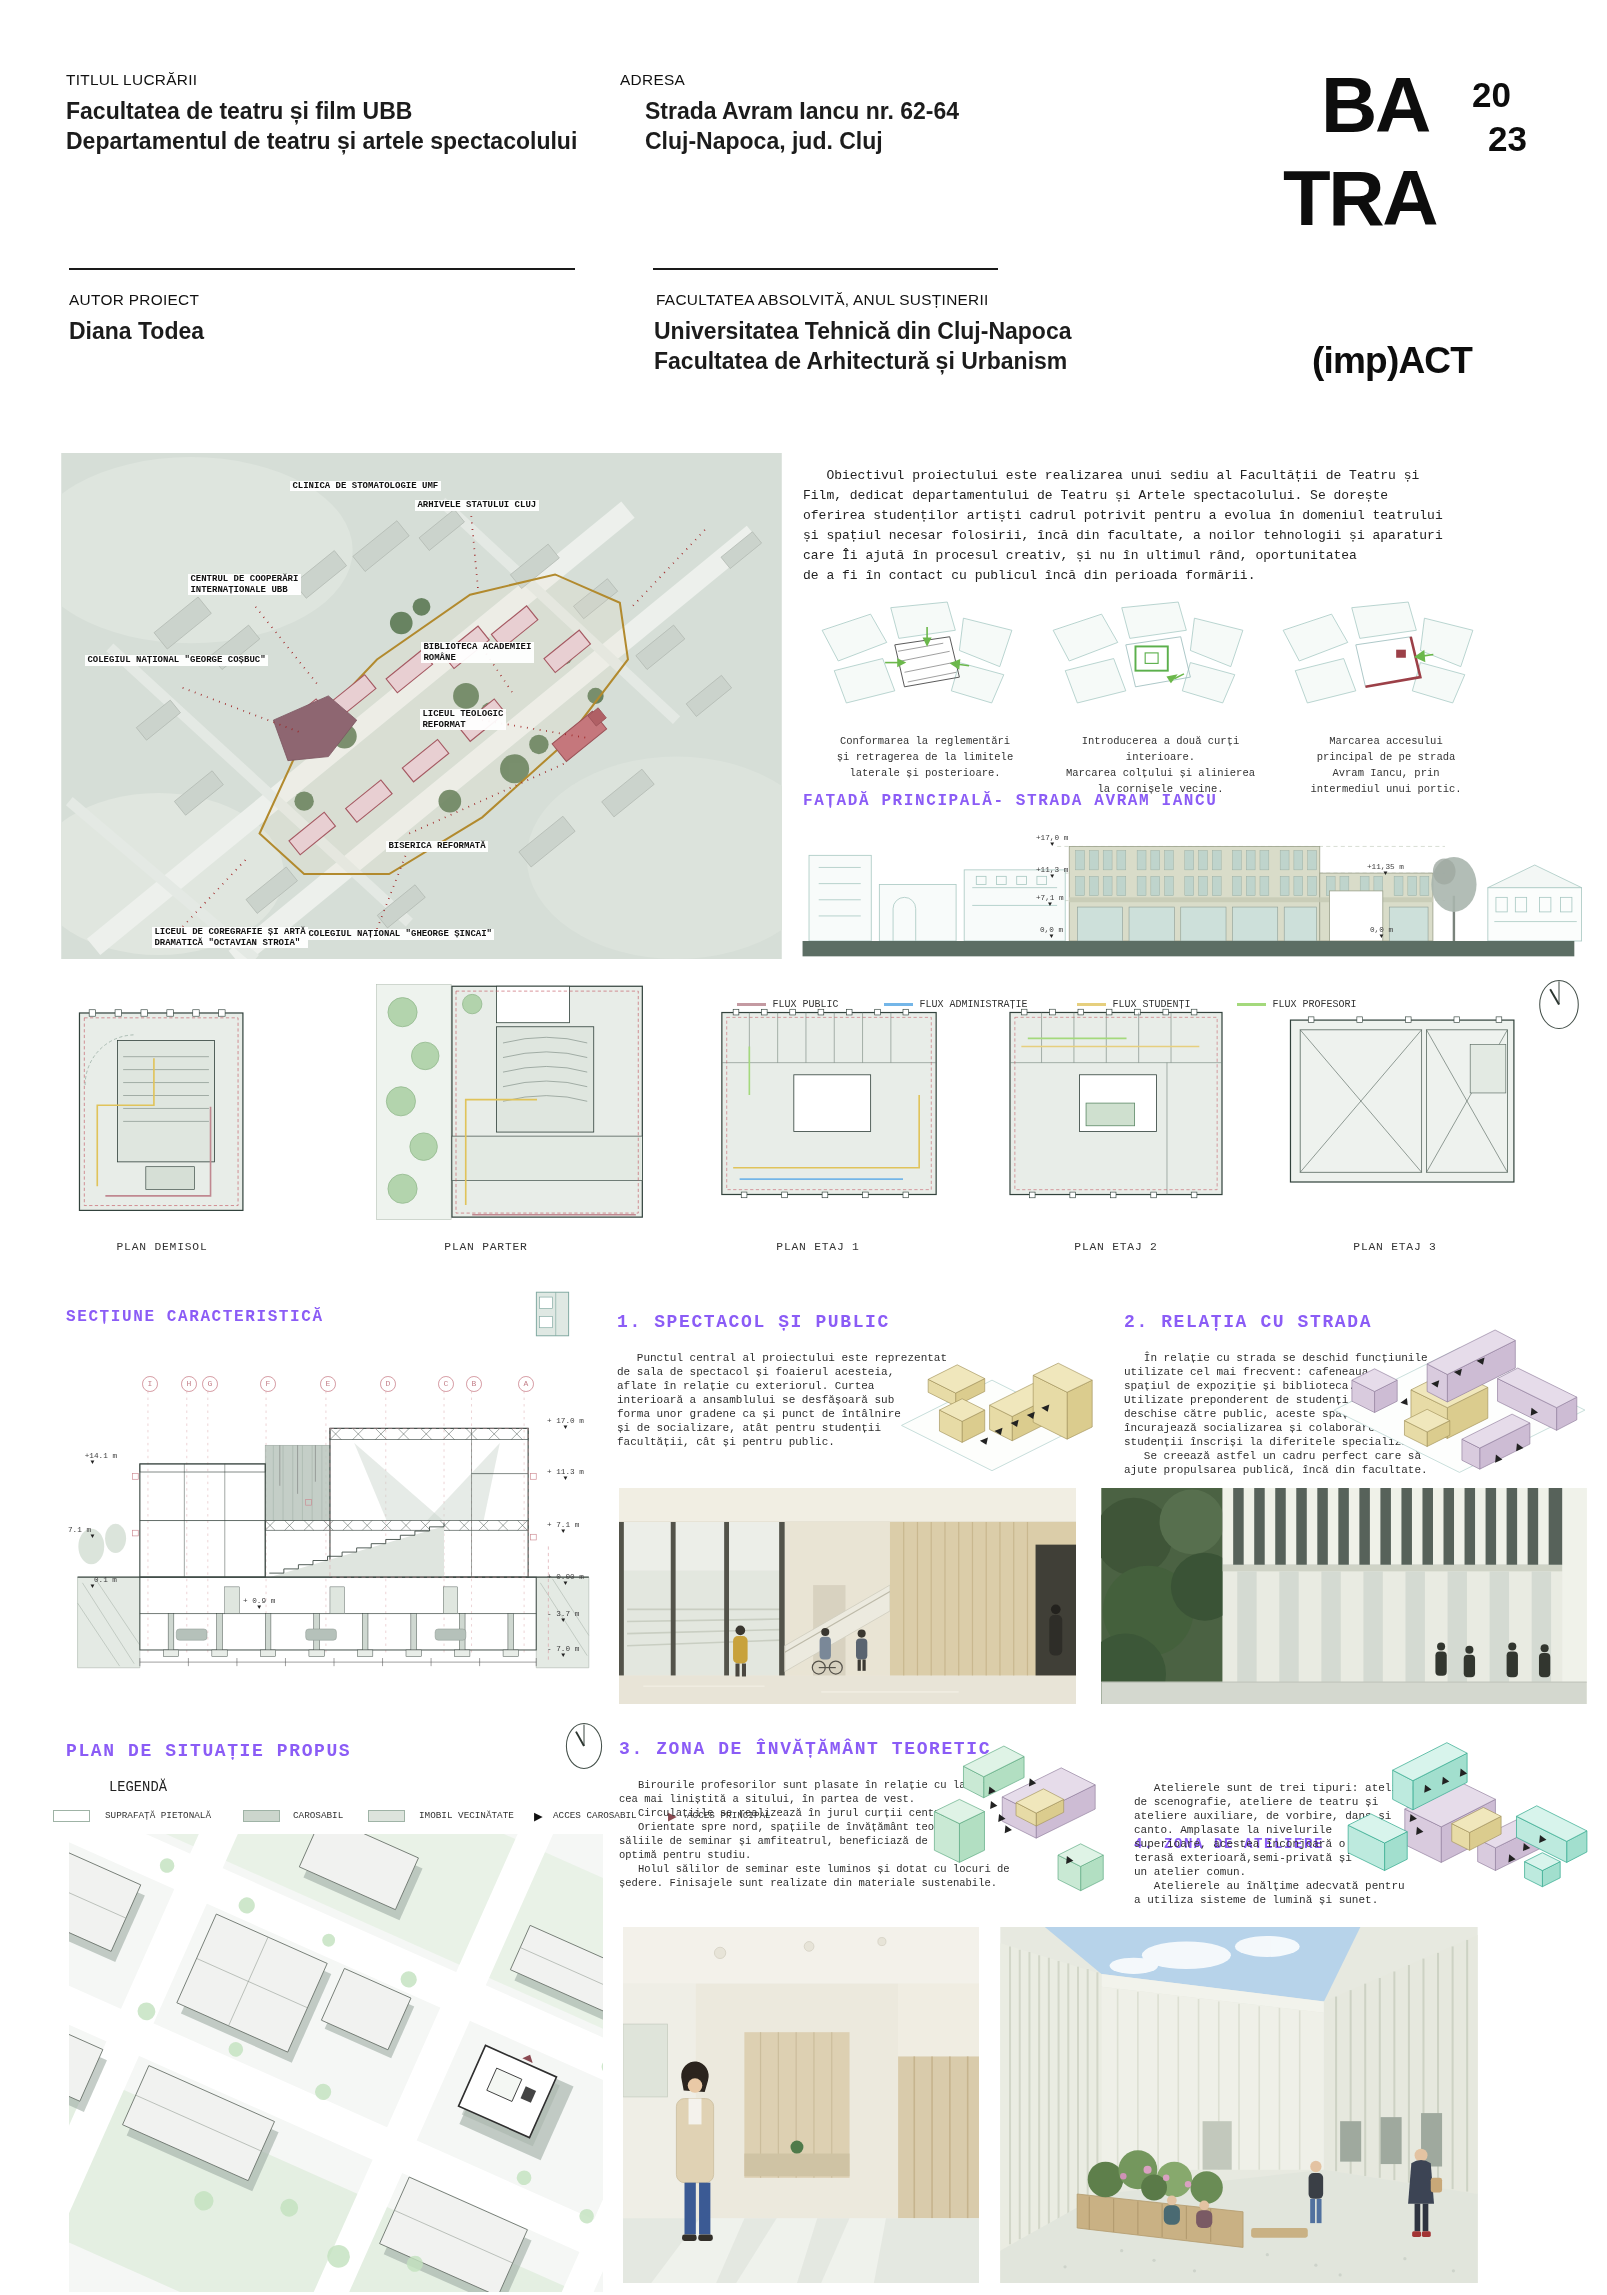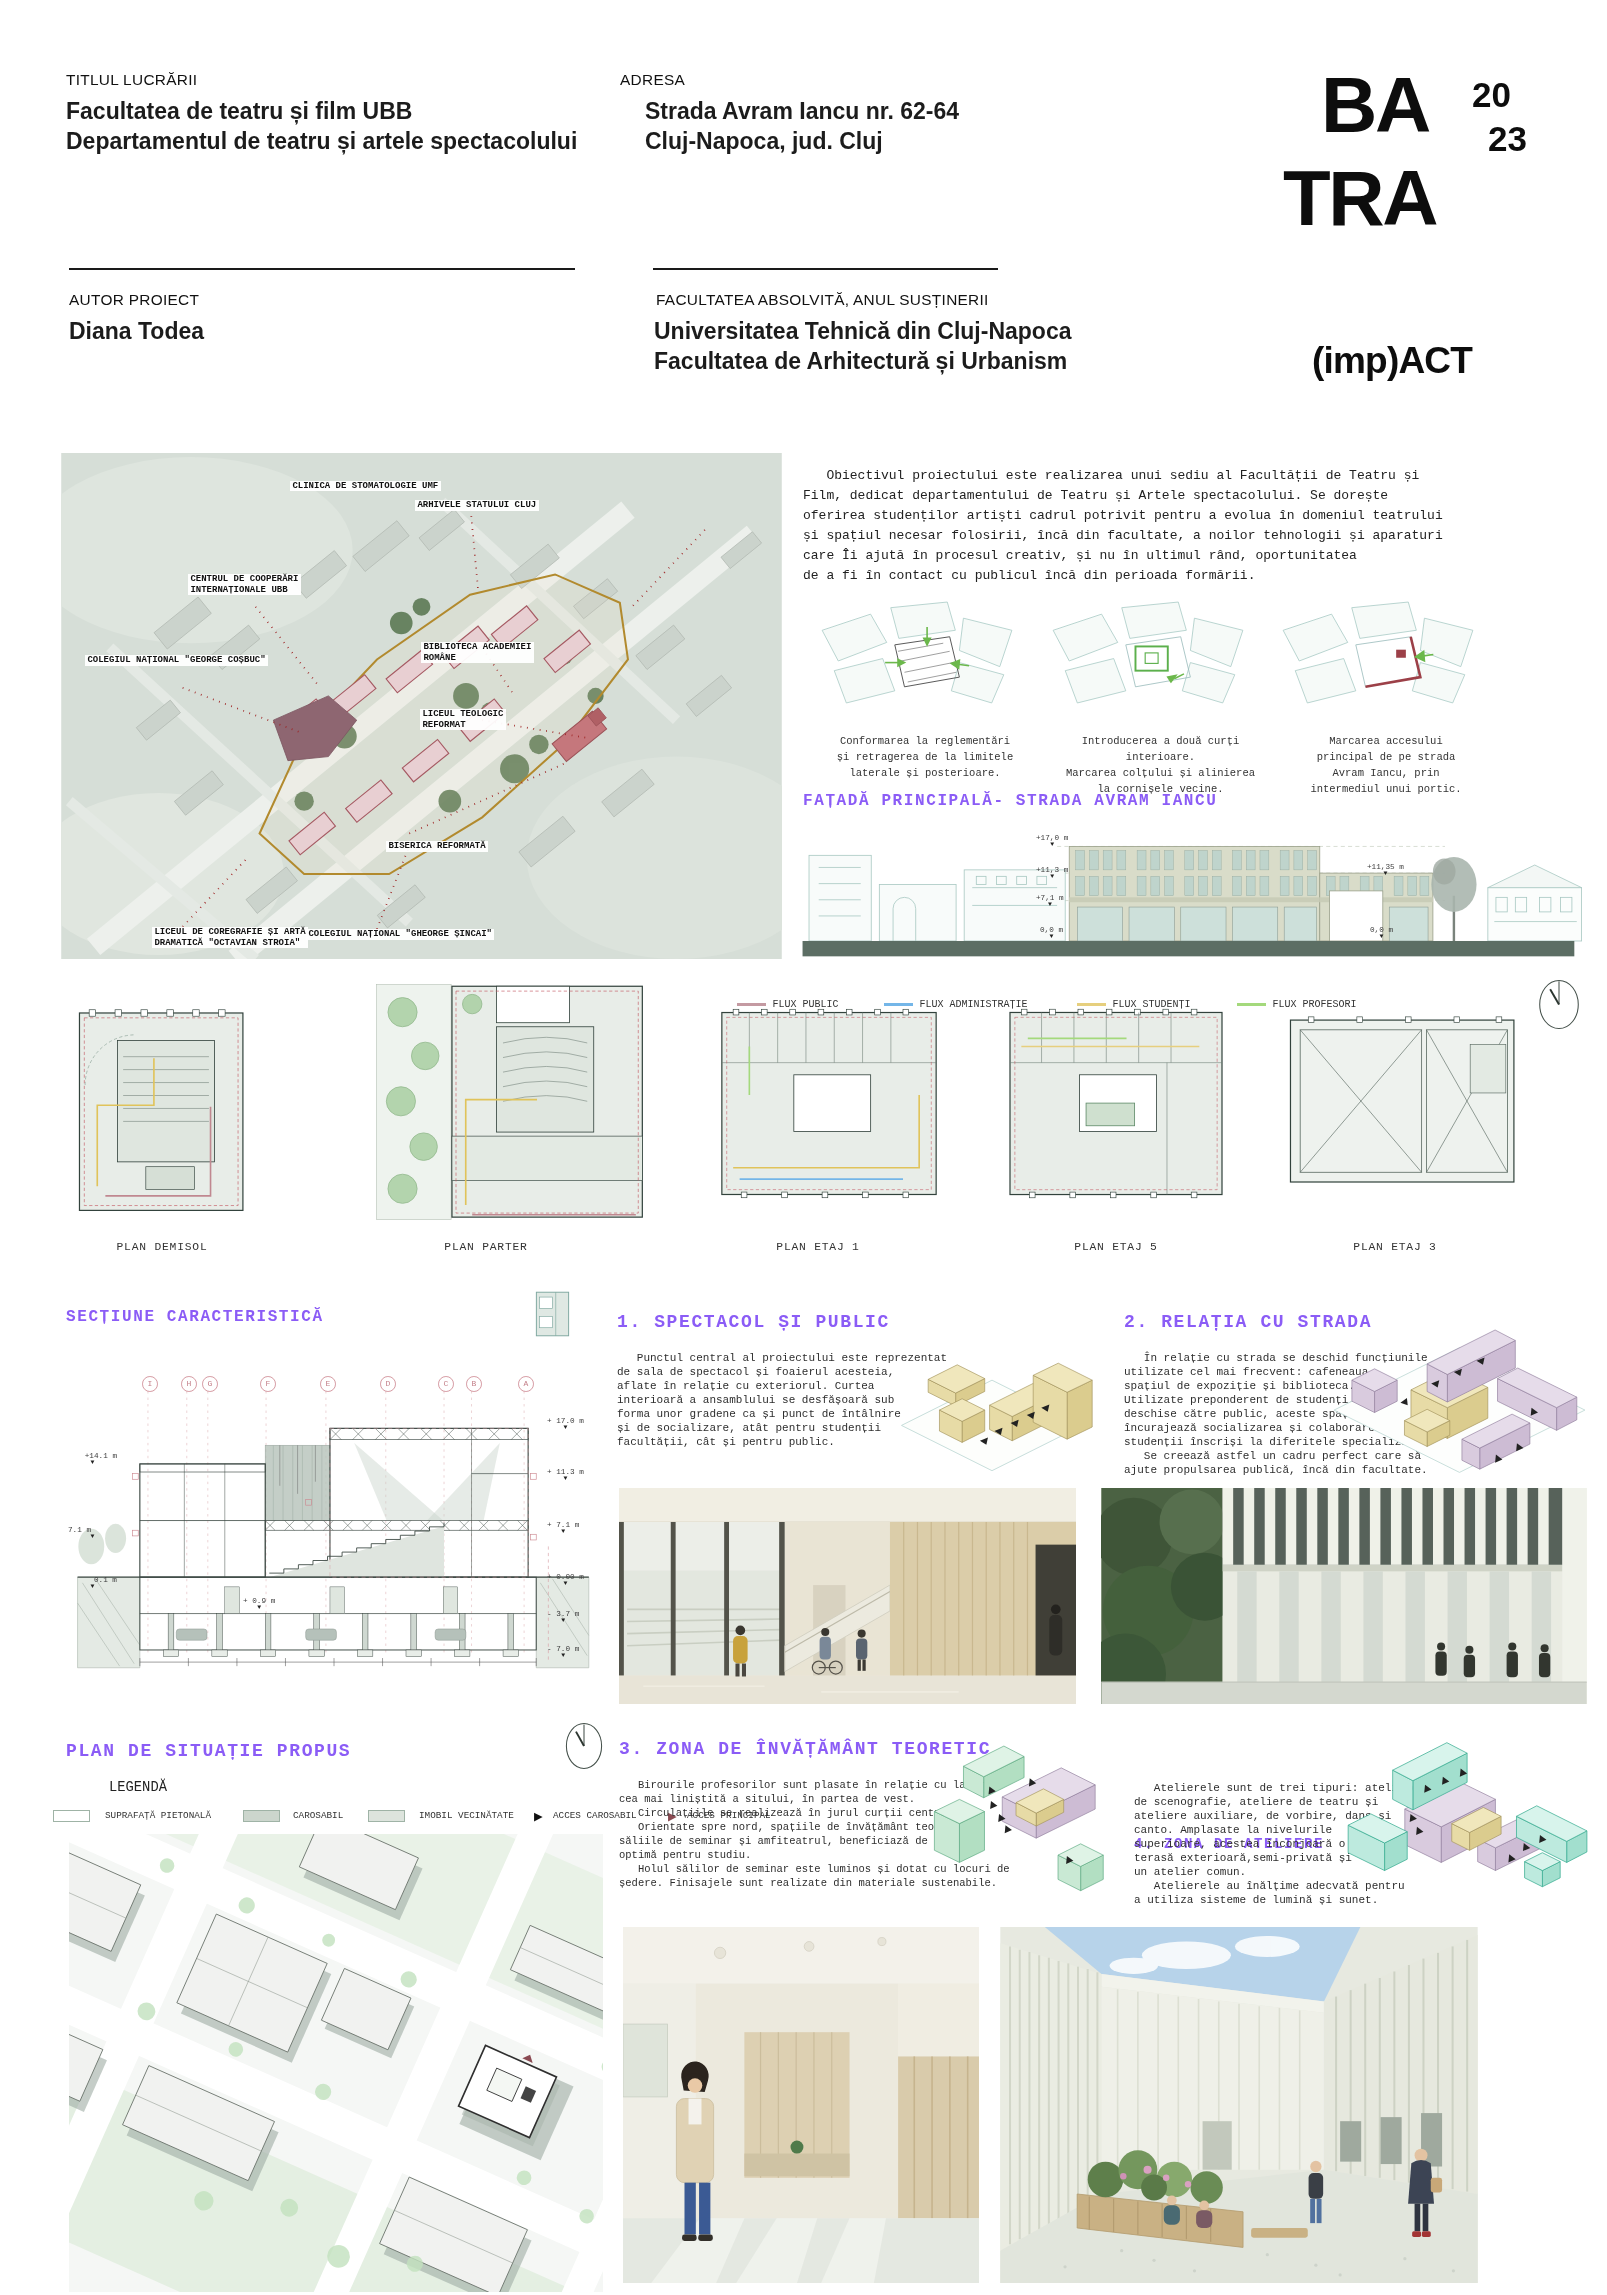--- a/index.html
+++ b/index.html
@@ -502,21 +502,21 @@
           <rect x="150" y="6" width="7" height="7"></rect>
         <rect x="210" y="6" width="7" height="7"></rect>
           <rect x="262" y="6" width="7" height="7"></rect>
       </g>
       <rect x="230" y="40" width="44" height="60" fill="#e3eae3" stroke="#5a6a62" stroke-width="0.8"></rect>
     </svg>
   </div>
   <div class="plan-lb" style="left:73px;top:1240px">PLAN DEMISOL</div>
   <div class="plan-lb" style="left:397px;top:1240px">PLAN PARTER</div>
   <div class="plan-lb" style="left:729px;top:1240px">PLAN ETAJ 1</div>
-  <div class="plan-lb" style="left:1027px;top:1240px">PLAN ETAJ 5</div>
+  <div class="plan-lb" style="left:1027px;top:1240px">PLAN ETAJ 2</div>
   <div class="plan-lb" style="left:1306px;top:1240px">PLAN ETAJ 3</div>
 
   <div class="abs h-red" style="left:66px;top:1308px;font-size:16px">SECȚIUNE CARACTERISTICĂ</div>
   <div class="abs" style="left:533px;top:1289px">
     <svg width="39" height="50" viewBox="0 0 48 62">
       <rect x="4" y="4" width="40" height="54" fill="#dfe8e3" stroke="#7fa8a0" stroke-width="1.2"></rect>
       <rect x="8" y="10" width="16" height="14" fill="#ffffff" stroke="#7fa8a0" stroke-width="0.8"></rect>
       <rect x="8" y="34" width="16" height="14" fill="#ffffff" stroke="#7fa8a0" stroke-width="0.8"></rect>
       <line x1="28" y1="4" x2="28" y2="58" stroke="#7fa8a0" stroke-width="0.8"></line>
     </svg>

